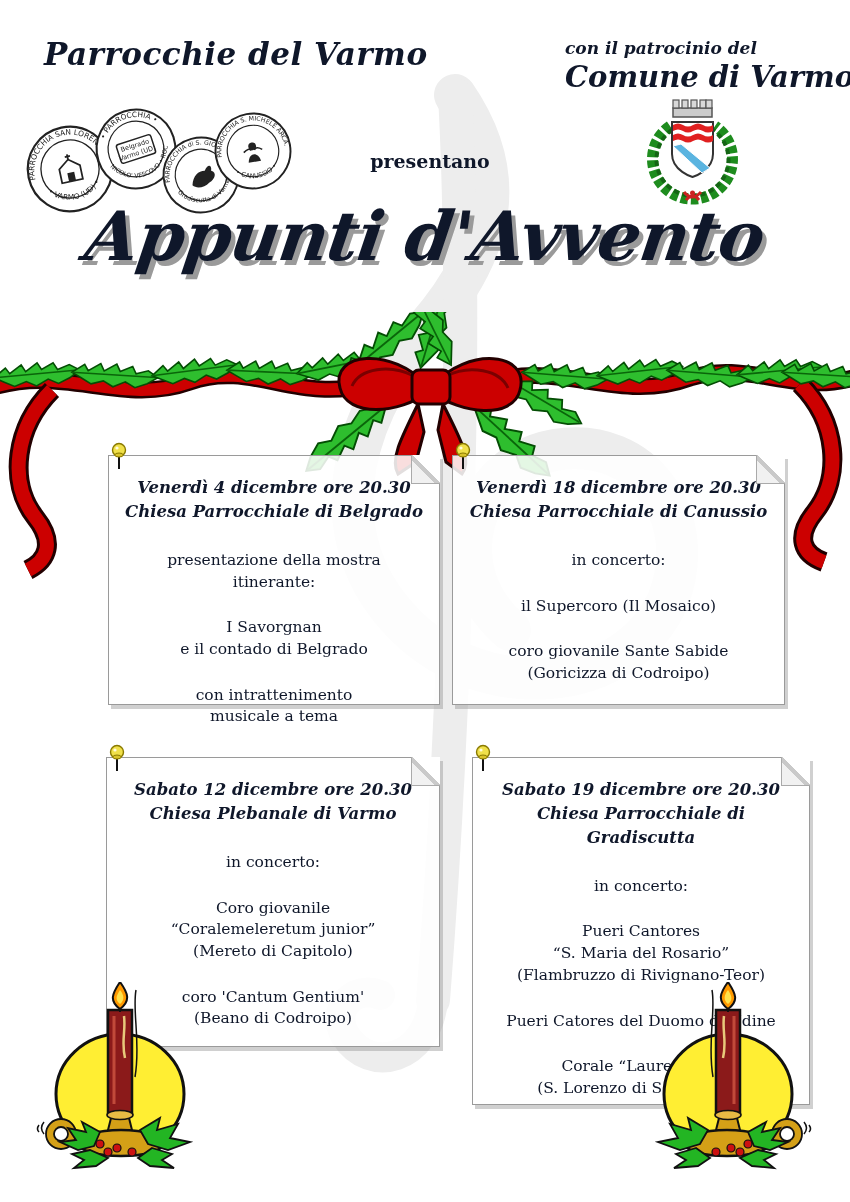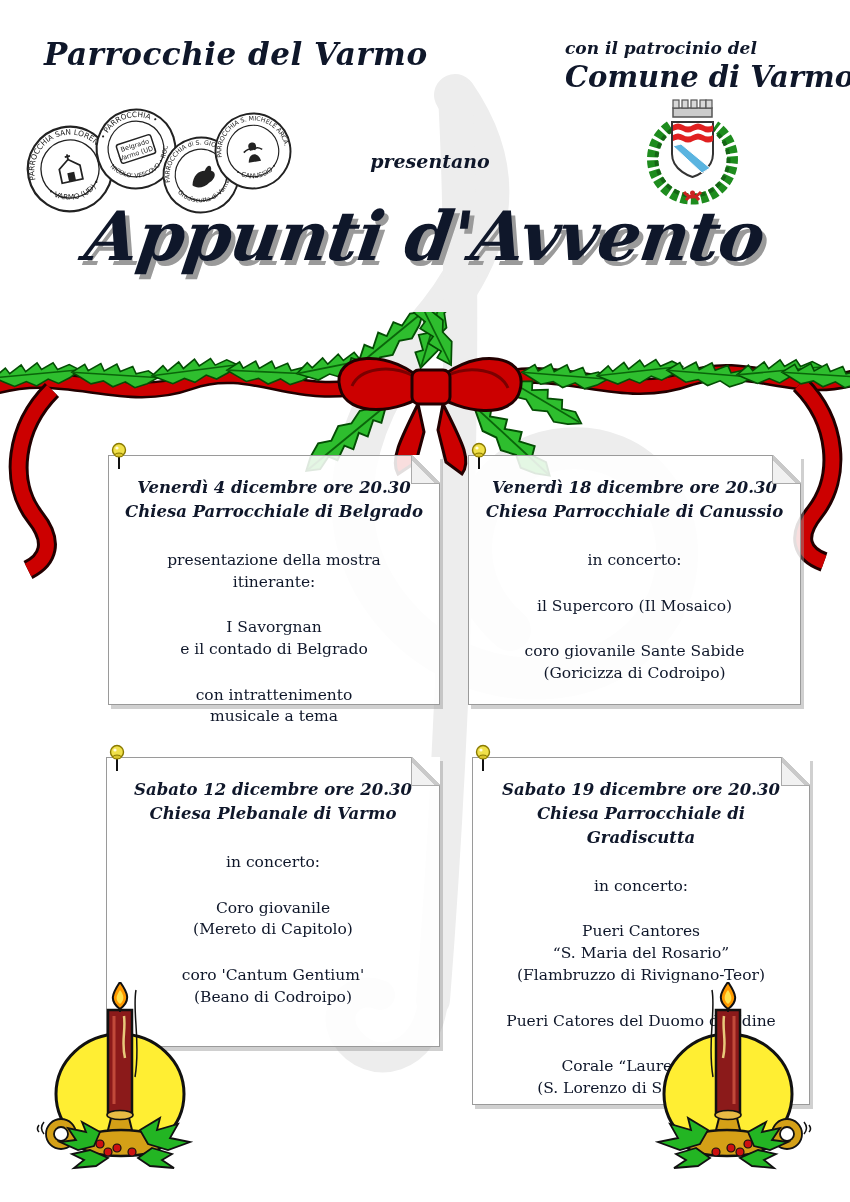--- a/index.html
+++ b/index.html
@@ -8,21 +8,21 @@
   svg{display:block;}
   .abs{position:absolute;}
 
   
   #left-title{left:44px;top:36px;font-size:31px;font-weight:bold;font-style:italic;
               letter-spacing:.5px;white-space:nowrap;}
   #patronage{left:565px;top:38px;width:235px;}
   #patronage .intro{font-size:17px;font-weight:bold;font-style:italic;}
   #patronage .name{font-size:29px;font-weight:bold;font-style:italic;margin-top:2px;white-space:nowrap;}
   #presents{left:340px;top:150px;width:180px;text-align:center;
-            font-size:19px;font-weight:bold;font-style:italic;}
+            font-size:19px;font-weight:bold;}
   #main-title{left:0;top:196px;width:850px;text-align:center;
               font-size:68px;font-weight:bold;font-style:italic;letter-spacing:-1px;
               transform:skewX(-8deg);text-shadow:5px 5px 0 #9a9a9a;white-space:nowrap;}
 
   
   .seal{position:absolute;}
   .seal text{font-family:"DejaVu Sans","Liberation Sans",sans-serif;fill:#222;}
 
   
   .card{position:absolute;background:rgba(255,255,255,.87);border:1px solid #9a9a9a;
@@ -31,21 +31,21 @@
   .card .fold{position:absolute;top:-1px;right:-1px;width:28px;height:28px;
         background:linear-gradient(to bottom left,#ffffff 0 49%,#c9c9c9 49% 60%,#f1f1f1 60% 100%);
         border-left:1px solid #aaa;border-bottom:1px solid #aaa;}
   .card .pin{position:absolute;top:-14px;left:2px;}
   .card .date,.card .venue{font-size:16.5px;font-weight:bold;font-style:italic;line-height:1.45;}
   .card .card-body{margin-top:26px;}
   .card .para{margin-bottom:24px;}
   .card .line{font-size:15.5px;line-height:1.4;}
 
   #card-0{left:108px;top:455px;width:332px;height:250px;}
-  #card-1{left:468px;top:455px;width:333px;height:250px;}
+  #card-1{left:452px;top:455px;width:333px;height:250px;}
   #card-2{left:106px;top:757px;width:334px;height:290px;}
   #card-3{left:472px;top:757px;width:338px;height:348px;}
 
   
   #watermark{left:0;top:0;z-index:0;pointer-events:none;}
   #garland{left:0;top:312px;z-index:1;pointer-events:none;}
   #candle-left{left:20px;top:982px;z-index:3;pointer-events:none;}
   #candle-right{left:618px;top:982px;z-index:3;pointer-events:none;transform:scaleX(-1);}
   #coat-of-arms{left:640px;top:96px;}
 </style>
@@ -267,20 +267,21 @@
       <circle cx="6" cy="6" r="1.6" fill="#fffbe0"></circle>
     </svg>
     <div class="date">Sabato 12 dicembre ore 20.30</div>
     <div class="venue">Chiesa Plebanale di Varmo</div>
     <div class="card-body">
         <div class="para">
           <div class="line">in concerto:</div>
         </div>
         <div class="para">
           <div class="line">Coro giovanile</div>
+          <div class="line">“Coralemeleretum junior”</div>
           <div class="line">(Mereto di Capitolo)</div>
         </div>
         <div class="para">
           <div class="line">coro 'Cantum Gentium'</div>
           <div class="line">(Beano di Codroipo)</div>
         </div>
       </div>
   </div>
 
   <div id="card-3" class="card">

